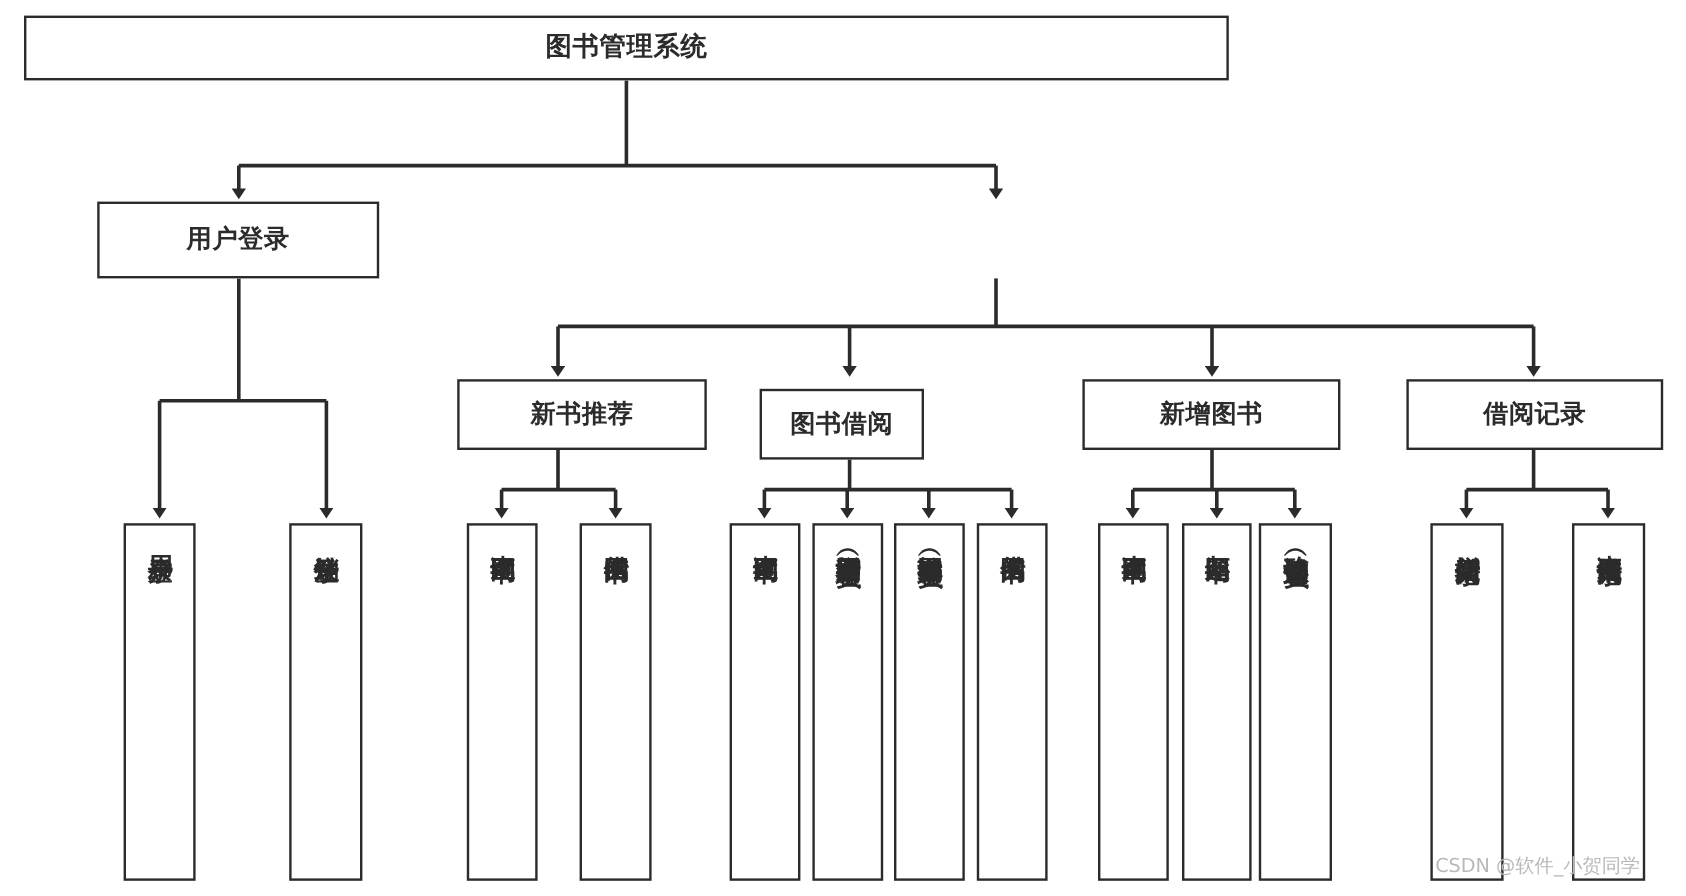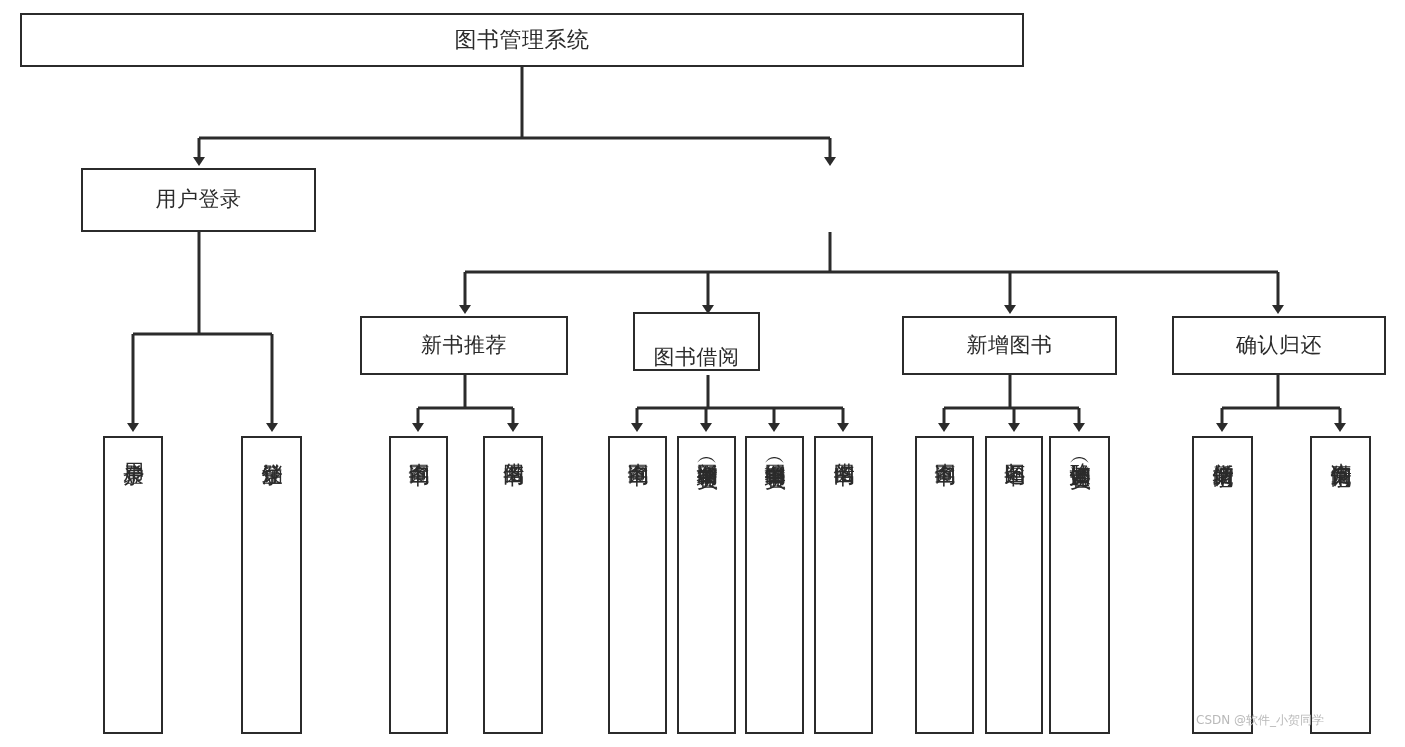--- a/index.html
+++ b/index.html
@@ -23,20 +23,21 @@
   }
   .node {
     position: absolute;
     box-sizing: border-box;
     border: 2px solid #2b2b2b;
     background: #ffffff;
     display: flex;
     align-items: center;
     justify-content: center;
     color: #2b2b2b;
+    font-weight: bold;
   }
   .node .label {
     color: #2b2b2b;
   }
   
   .node.horiz .label {
     font-size: 21px;
     line-height: 1.1;
     letter-spacing: 0.5px;
     white-space: nowrap;
@@ -54,21 +55,21 @@
     font-size: 21px;
     line-height: 1.12;
     letter-spacing: 1px;
     white-space: nowrap;
     text-align: start;
   }
   .watermark {
     position: absolute;
     left: 1196px;
     top: 712px;
-    font-size: 12px;
+    font-size: 16px;
     color: #b9b9b9;
     white-space: nowrap;
     font-family: "DejaVu Sans", "Liberation Sans", sans-serif;
   }
 </style>
 </head>
 <body>
 
 <div id="canvas">
 
@@ -123,31 +124,31 @@
   </svg>
 
   <div class="node horiz root" style="left:20px; top:13px; width:1004px; height:54px;">
     <span class="label">图书管理系统</span>
   </div>
 
   <div class="node horiz" style="left:81px; top:168px; width:235px; height:64px;">
     <span class="label">用户登录</span>
   </div>
 
-  <div class="node horiz" style="left:360px; top:316px; width:208px; height:59px;">
+  <div class="node horiz" style="left:381px; top:316px; width:208px; height:59px;">
     <span class="label">新书推荐</span>
   </div>
-  <div class="node horiz" style="left:633px; top:312px; width:127px; height:59px;align-items:flex-end;">
+  <div class="node horiz" style="left:633px; top:324px; width:137px; height:59px;">
     <span class="label">图书借阅</span>
   </div>
   <div class="node horiz" style="left:902px; top:316px; width:215px; height:59px;">
     <span class="label">新增图书</span>
   </div>
   <div class="node horiz" style="left:1172px; top:316px; width:214px; height:59px;">
-    <span class="label">确认归还</span>
+    <span class="label">借阅记录</span>
   </div>
 
   <div class="node vert" style="left:103px; top:436px; width:60px; height:298px;">
     <span class="label">用户登录</span>
   </div>
   <div class="node vert" style="left:241px; top:436px; width:61px; height:298px;">
     <span class="label">注销登录</span>
   </div>
 
   <div class="node vert" style="left:389px; top:436px; width:59px; height:298px;">

